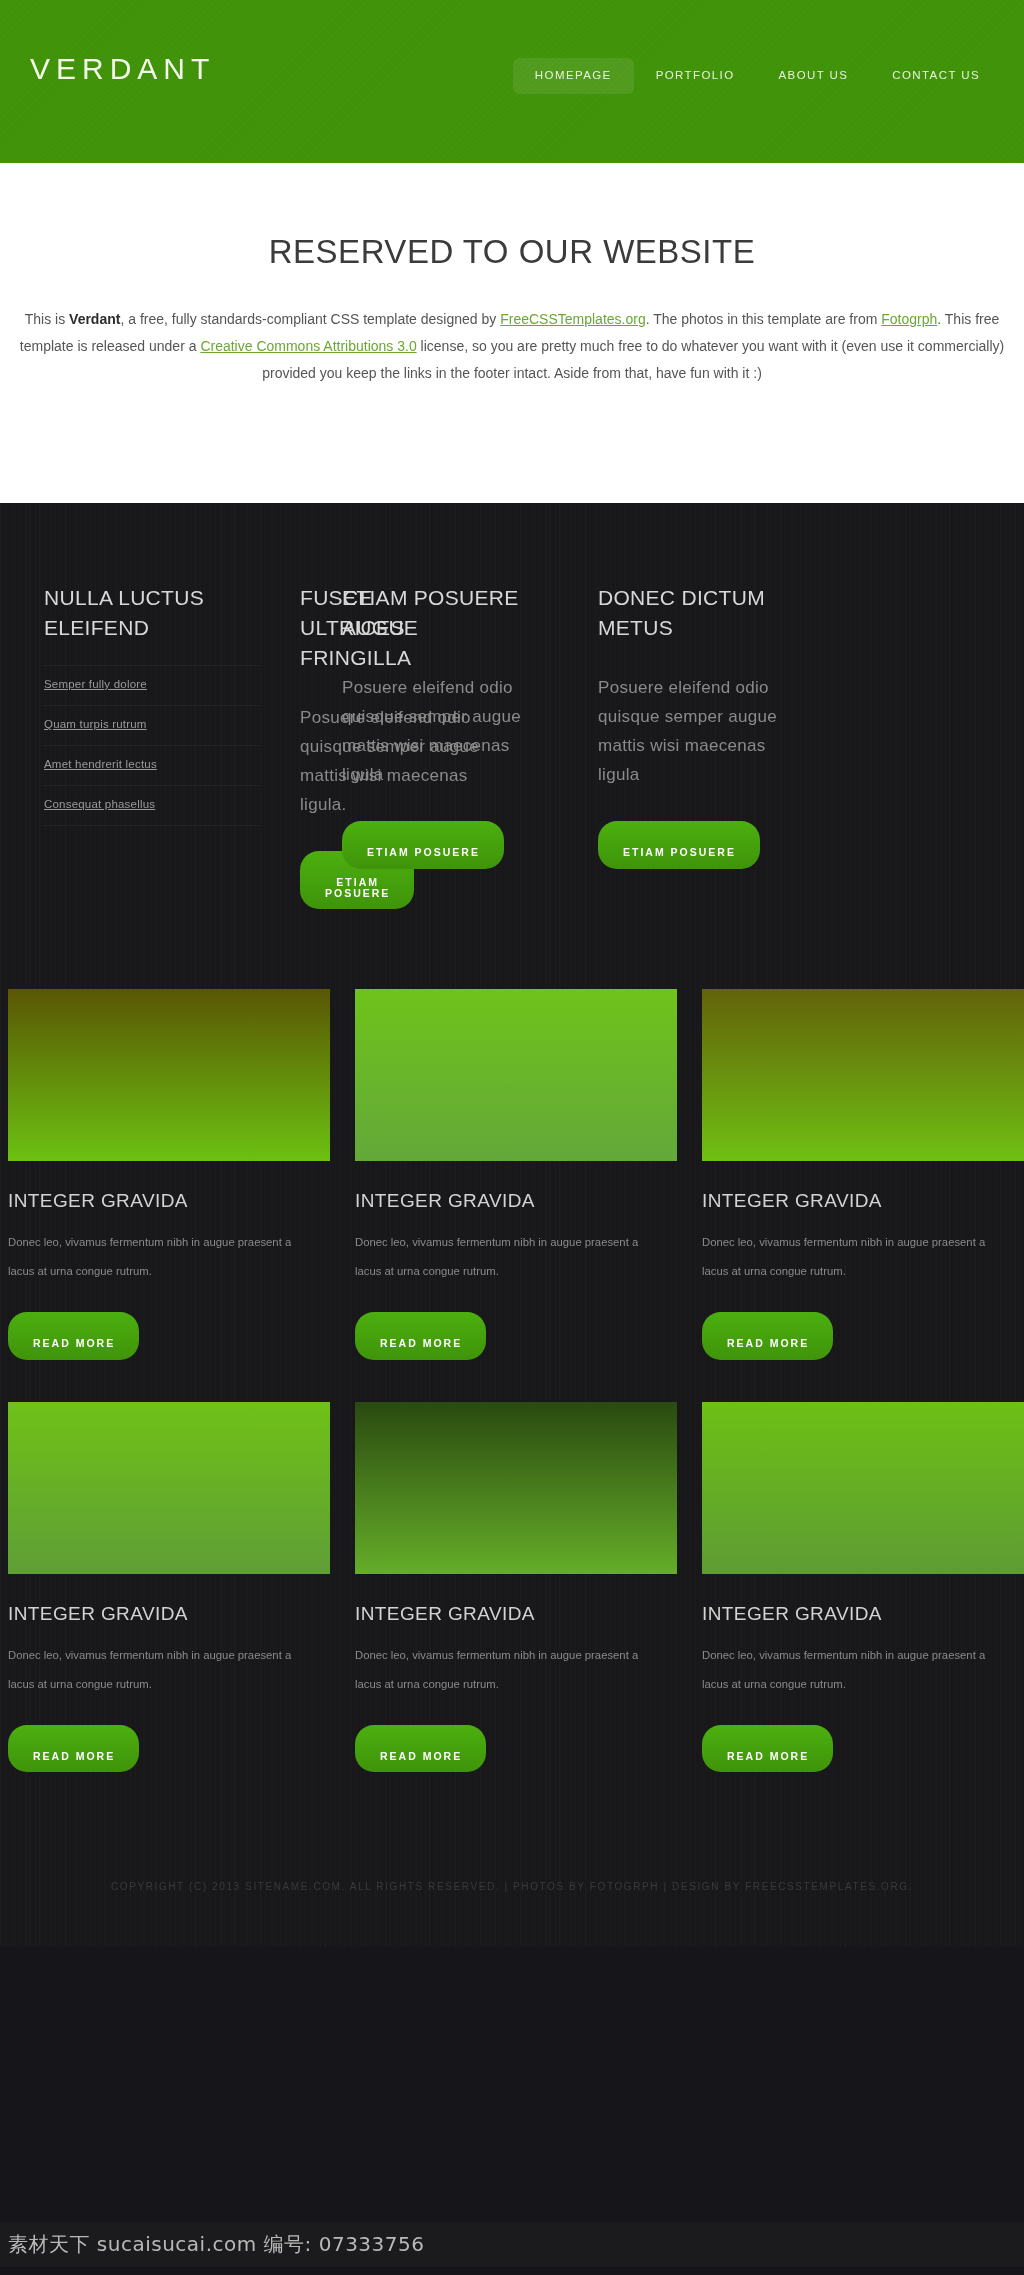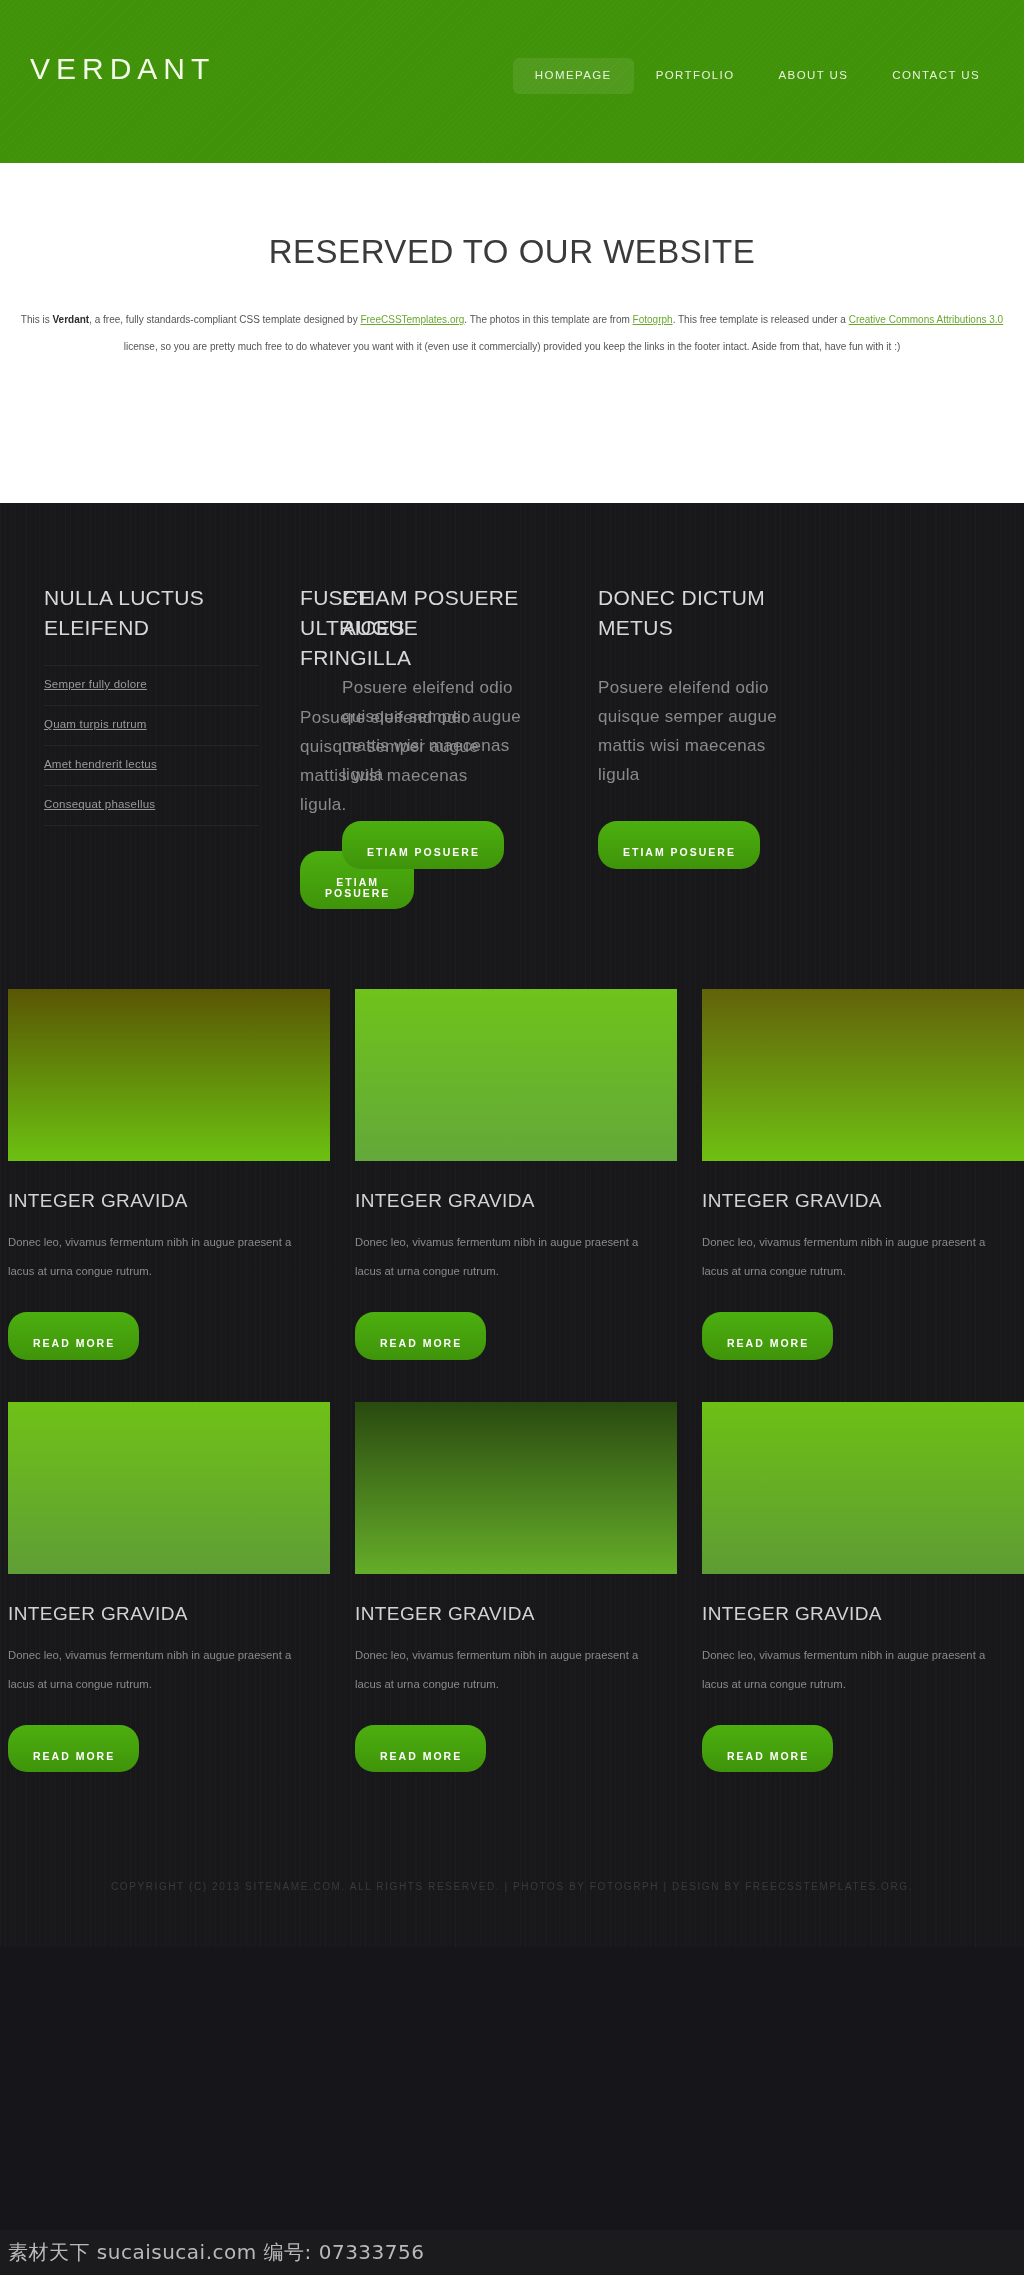--- a/index.html
+++ b/index.html
@@ -80,21 +80,21 @@
     font-size: 33px;
     font-weight: 400;
     color: #3b3b3b;
     letter-spacing: 0.5px;
     line-height: 1;
     margin-bottom: 38px;
   }
   #welcome-text {
     width: 990px;
     margin: 0 auto;
-    font-size: 10px;
+    font-size: 14px;
     line-height: 27px;
     color: #555555;
   }
   #welcome-text b { color: #2d2d2d; font-weight: bold; }
   #welcome-text a {
     color: #6aa82f;
     text-decoration: underline;
   }
 
   
@@ -224,21 +224,21 @@
     font-size: 10px;
     letter-spacing: 1.6px;
     color: #3a3a3c;
     line-height: 1;
   }
 
   
   #watermark {
     position: absolute;
     left: 0;
-    bottom: 0;
+    bottom: 8px;
     width: 1024px;
     height: 45px;
     background: #1b1b1d;
     color: #b9b9b9;
     font-size: 20px;
     line-height: 45px;
     padding-left: 8px;
     font-family: "DejaVu Sans", sans-serif;
     letter-spacing: 0.5px;
   }

